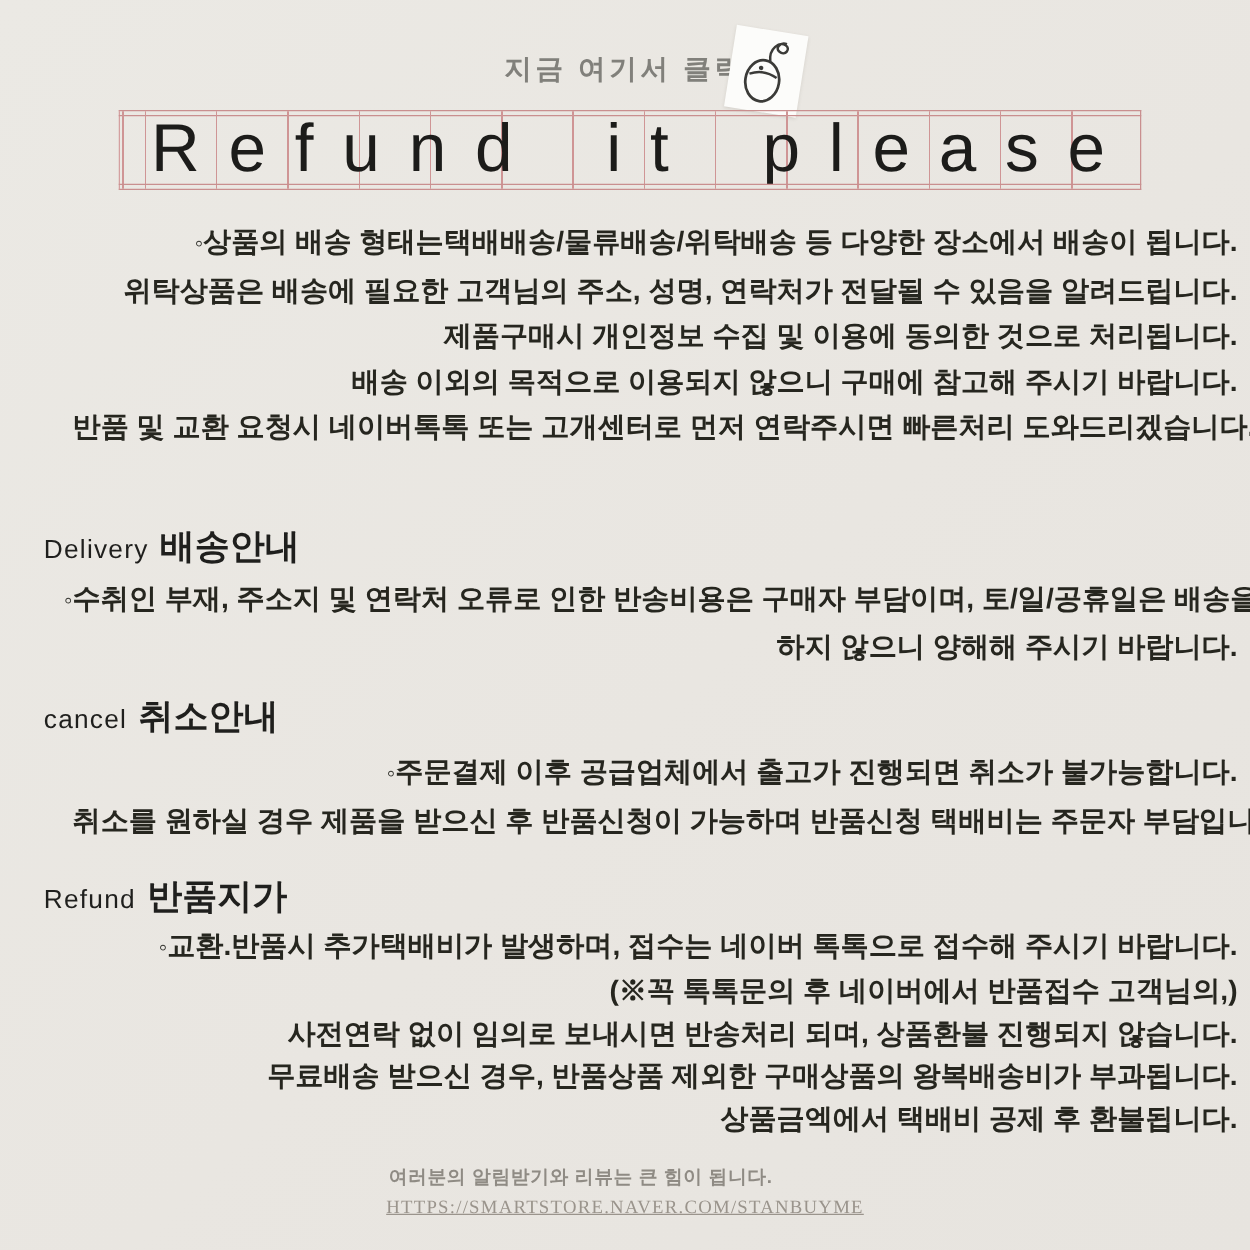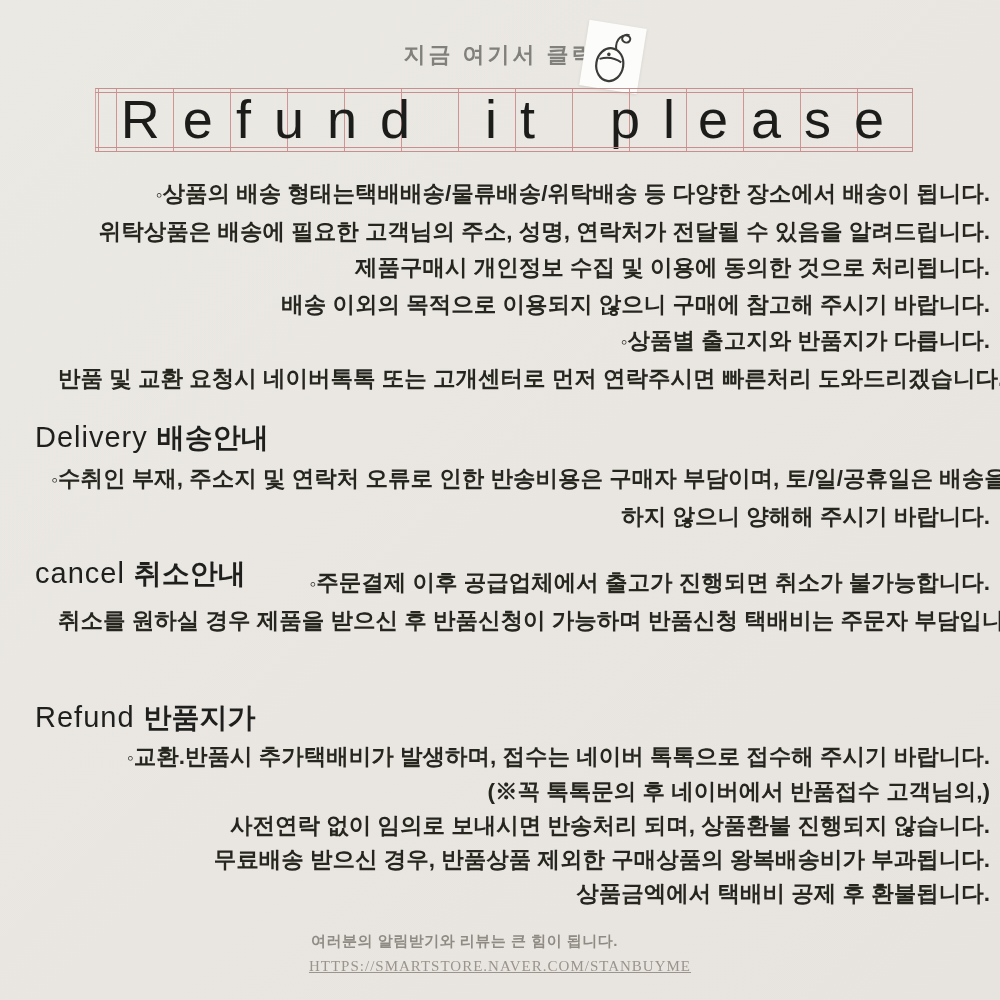--- a/index.html
+++ b/index.html
@@ -53,21 +53,21 @@
     white-space:nowrap;
   }
 
   
   .para{position:absolute;left:38px;width:952px;font-size:22.5px;font-weight:700;color:#26261f;}
   .para .line{position:relative;white-space:nowrap;text-align:right;}
   .para.lh36 .line{line-height:36.5px;}
   .para.lh34 .line{line-height:34px;}
   .marker{display:inline-block;width:20px;font-size:19px;font-weight:400;color:#33332e;}
   .heading{position:absolute;left:35px;line-height:34px;white-space:nowrap;color:#1f1f1d;}
-  .heading .en{font-size:29px;font-weight:400;letter-spacing:1px;}
+  .heading .en{font-size:21px;font-weight:400;letter-spacing:1px;}
   .heading .ko{font-size:28px;font-weight:700;margin-left:9px;}
 
   
   .footer-note{
     position:absolute;top:932px;left:0;width:929px;text-align:center;
     font-size:15px;font-weight:700;letter-spacing:.5px;color:#8f8b84;
   }
   .footer-url{
     position:absolute;top:958px;left:0;width:1000px;text-align:center;
     font-family:"Liberation Serif",serif;font-size:15px;letter-spacing:1px;color:#9a948c;
@@ -92,36 +92,35 @@
   <div class="grid-band">
     <div class="grid-cells"></div>
     <div class="grid-title">Refund it please</div>
   </div>
 
   <div class="para lh36" style="top:176px;">
     <div class="line"><span class="marker">◦</span><span>상품의 배송 형태는택배배송/물류배송/위탁배송 등 다양한 장소에서 배송이 됩니다.</span></div>
     <div class="line"><span class="marker"></span><span>위탁상품은 배송에 필요한 고객님의 주소, 성명, 연락처가  전달될 수 있음을 알려드립니다.</span></div>
     <div class="line"><span class="marker"></span><span>제품구매시 개인정보 수집 및 이용에 동의한 것으로 처리됩니다.</span></div>
     <div class="line"><span class="marker"></span><span>배송 이외의 목적으로 이용되지 않으니 구매에 참고해 주시기 바랍니다.</span></div>
-    <div class="line"><span class="marker">◦</span><span>상품별 출고지와 반품지가 다릅니다.</span></div>
     <div class="line"><span class="marker"></span><span>반품 및 교환 요청시 네이버톡톡 또는 고개센터로 먼저 연락주시면 빠른처리 도와드리겠습니다.</span></div>
   </div>
 
   <div class="heading" style="top:420px;">
     <span class="en">Delivery</span><span class="ko">배송안내</span>
   </div>
   <div class="para lh36" style="top:461px;">
     <div class="line"><span class="marker">◦</span><span>수취인 부재, 주소지 및 연락처 오류로 인한 반송비용은 구매자 부담이며, 토/일/공휴일은 배송을</span></div>
     <div class="line"><span class="marker"></span><span>하지 않으니 양해해 주시기 바랍니다.</span></div>
   </div>
 
   <div class="heading" style="top:556px;">
     <span class="en">cancel</span><span class="ko">취소안내</span>
   </div>
-  <div class="para lh36" style="top:565px;">
+  <div class="para lh36" style="top:600px;">
     <div class="line"><span class="marker">◦</span><span>주문결제 이후 공급업체에서 출고가 진행되면 취소가 불가능합니다.</span></div>
     <div class="line"><span class="marker"></span><span>취소를 원하실 경우 제품을 받으신 후 반품신청이 가능하며 반품신청 택배비는 주문자 부담입니다.</span></div>
   </div>
 
   <div class="heading" style="top:700px;">
     <span class="en">Refund</span><span class="ko">반품지가</span>
   </div>
   <div class="para lh34" style="top:740px;">
     <div class="line"><span class="marker">◦</span><span>교환.반품시 추가택배비가 발생하며, 접수는 네이버 톡톡으로 접수해 주시기 바랍니다.</span></div>
     <div class="line"><span class="marker"></span><span>(※꼭 톡톡문의 후 네이버에서 반품접수 고객님의,)</span></div>

